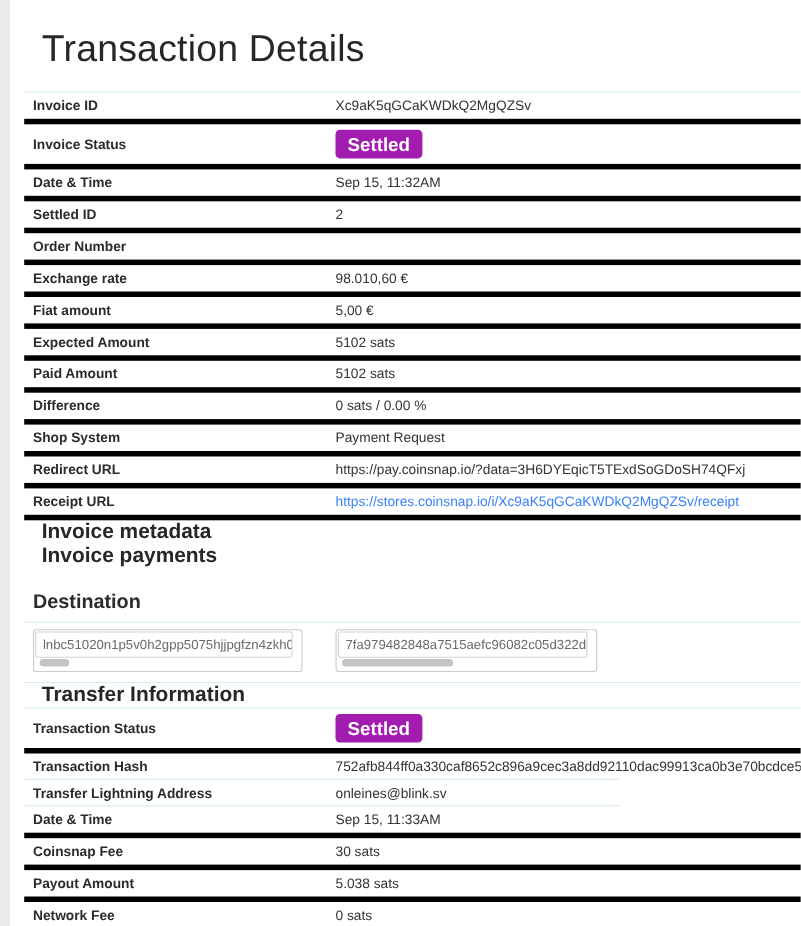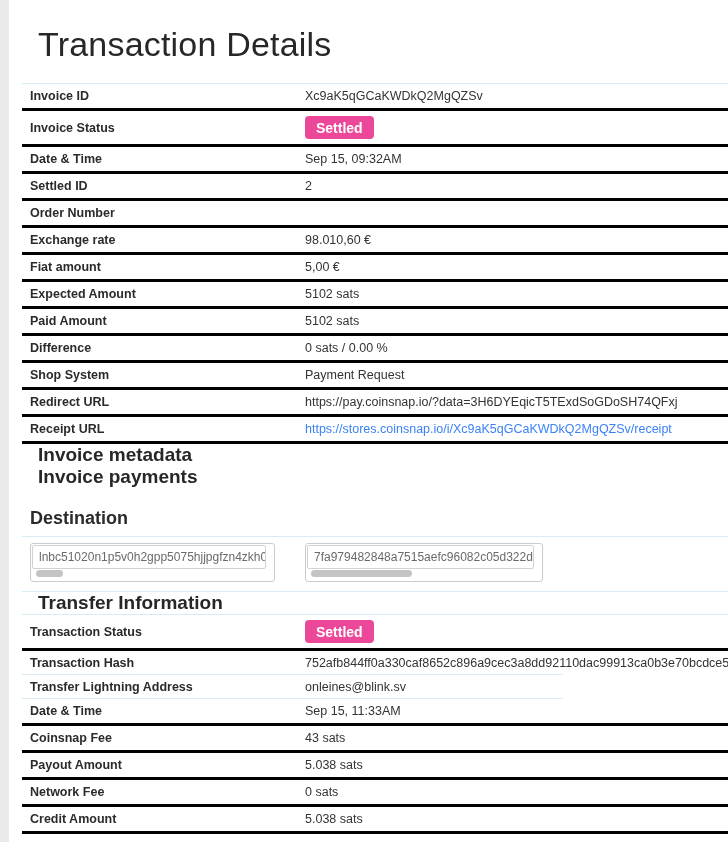--- a/index.html
+++ b/index.html
@@ -8,26 +8,26 @@
     width:728px; height:842px; background:#ffffff; position:relative; overflow:hidden;
     font-family:"Liberation Sans","DejaVu Sans",sans-serif; color:#2e2e2e;
   }
   .left-strip { position:absolute; left:0; top:0; width:9px; height:842px; background:#e9eaec; }
   .content { margin-left:9px; }
 
   h1.page-title { font-size:34px; font-weight:400; color:#272727; margin:25px 0 19px 29px; letter-spacing:0.2px; }
   h2.section-title { font-size:19px; font-weight:700; color:#272727; margin:0 0 0 29px; }
 
   .detail-table { margin-left:13px; border-top:1px solid #d9ecf6; }
-  .trow { display:flex; align-items:center; border-bottom:3px solid #000000; padding:5px 8px; min-height:24px; position:relative; }
+  .trow { display:flex; align-items:center; border-bottom:5px solid #000000; padding:5px 8px; min-height:24px; position:relative; }
   .trow.narrow { border-bottom:none; }
   .trow.narrow::after { content:""; position:absolute; left:0; bottom:0; width:541px; height:1px; background:#d9ecf6; }
   .tlabel { width:275px; flex:0 0 275px; font-size:12.5px; font-weight:bold; color:#2b2b2b; white-space:nowrap; }
   .tvalue { font-size:12.5px; color:#333333; white-space:nowrap; }
-  .badge { display:inline-block; background:#ec4899; color:#ffffff; font-size:14px; font-weight:bold; line-height:1; padding:5px 11px 4px; border-radius:4px; }
+  .badge { display:inline-block; background:#a21caf; color:#ffffff; font-size:17px; font-weight:bold; line-height:1; padding:5px 11px 4px; border-radius:4px; }
   .link { color:#3b82f6; text-decoration:none; }
 
   .payments-head { display:flex; margin-left:13px; padding:8px 8px 7px; border-bottom:1px solid #d9ecf6; }
   .col-head { width:275px; flex:0 0 275px; font-size:18px; font-weight:bold; color:#2b2b2b; }
   .payments-row { display:flex; margin-left:13px; padding:6px 8px 9px; border-bottom:1px solid #d9ecf6; }
   .scrollbox { border:1px solid #cbcbcb; border-radius:3px; background:#ffffff; height:39px; overflow:hidden; }
   .scrollbox.destination { width:245px; margin-right:30px; }
   .scrollbox.proof { width:238px; }
   .field { height:24px; line-height:22px; border:1px solid #d2d2d2; border-radius:2px; margin:1px 8px 1px 1px; padding:0 6px;
            font-size:12px; color:#6a6a6a; overflow:hidden; white-space:nowrap; background:#ffffff; }
@@ -54,21 +54,21 @@
       <div class="trow">
         <div class="tlabel">Invoice ID</div>
         <div class="tvalue">Xc9aK5qGCaKWDkQ2MgQZSv</div>
       </div>
       <div class="trow">
         <div class="tlabel">Invoice Status</div>
         <div class="tvalue"><span class="badge">Settled</span></div>
       </div>
       <div class="trow">
         <div class="tlabel">Date &amp; Time</div>
-        <div class="tvalue">Sep 15, 09:32AM</div>
+        <div class="tvalue">Sep 15, 11:32AM</div>
       </div>
       <div class="trow">
         <div class="tlabel">Settled ID</div>
         <div class="tvalue">2</div>
       </div>
       <div class="trow">
         <div class="tlabel">Order Number</div>
         <div class="tvalue"></div>
       </div>
       <div class="trow">
@@ -142,21 +142,21 @@
       <div class="trow narrow">
         <div class="tlabel">Transfer Lightning Address</div>
         <div class="tvalue">onleines@blink.sv</div>
       </div>
       <div class="trow">
         <div class="tlabel">Date &amp; Time</div>
         <div class="tvalue">Sep 15, 11:33AM</div>
       </div>
       <div class="trow">
         <div class="tlabel">Coinsnap Fee</div>
-        <div class="tvalue">43 sats</div>
+        <div class="tvalue">30 sats</div>
       </div>
       <div class="trow">
         <div class="tlabel">Payout Amount</div>
         <div class="tvalue">5.038 sats</div>
       </div>
       <div class="trow">
         <div class="tlabel">Network Fee</div>
         <div class="tvalue">0 sats</div>
       </div>
       <div class="trow">

